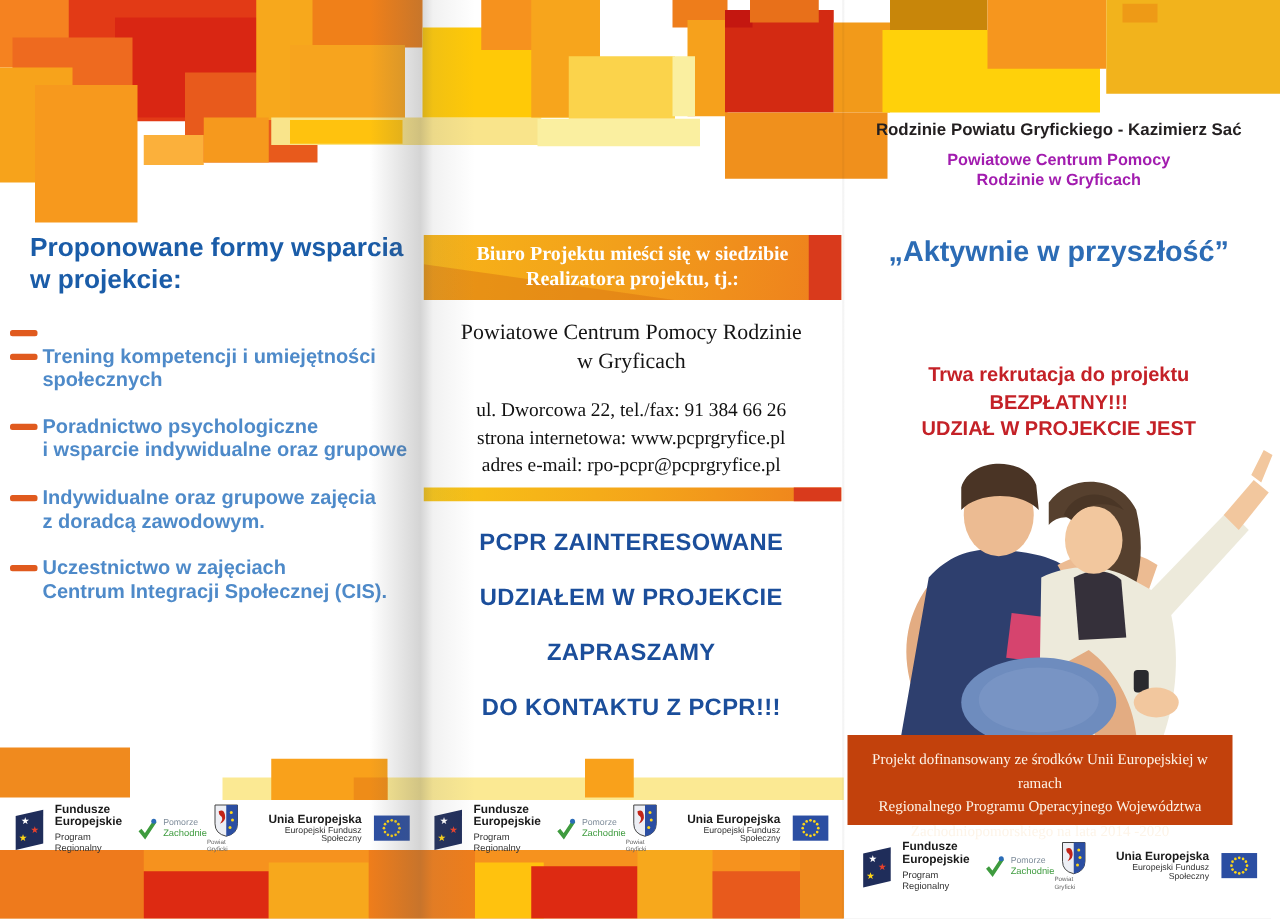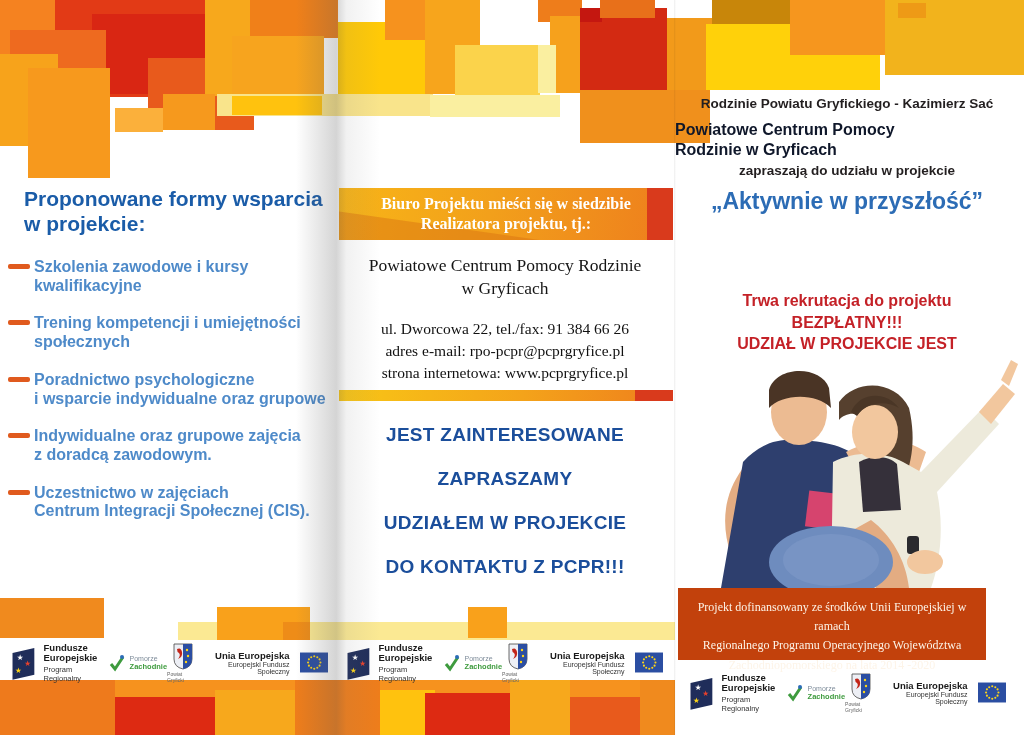--- a/index.html
+++ b/index.html
@@ -41,22 +41,22 @@
   .divider{position:absolute;left:1px;top:390px;width:334px;height:11px;
      background:linear-gradient(95deg,#F8C616 0%,#F4A31A 55%,#EE7E1D 100%);}
   .divider-red{position:absolute;right:0;top:0;width:38px;height:100%;background:#D93A1C;}
   .cta{position:absolute;left:0;top:424px;width:334px;text-align:center;}
   .cta div{margin-bottom:22px;font-size:19px;font-weight:bold;color:#1B4E9B;letter-spacing:0.3px;}
 
   
   .panel-right{position:absolute;left:675px;top:0;width:349px;height:735px;z-index:10;}
   .r-line1{position:absolute;left:0;top:96px;width:344px;text-align:center;
      font-size:13.5px;font-weight:bold;color:#231F20;}
-  .r-line2{position:absolute;left:0;top:120px;width:344px;text-align:left;
-     font-size:16px;font-weight:bold;color:#0f172a;line-height:1.25;}
+  .r-line2{position:absolute;left:0;top:120px;width:344px;text-align:center;
+     font-size:13px;font-weight:bold;color:#a21caf;line-height:1.25;}
   .r-line3{position:absolute;left:0;top:163px;width:344px;text-align:center;
      font-size:13.5px;font-weight:bold;color:#231F20;}
   .r-title{position:absolute;left:0;top:188px;width:344px;text-align:center;
      font-size:23px;font-weight:bold;color:#2C6CB5;}
   .r-desc{position:absolute;left:0;top:232px;width:344px;text-align:center;
      font-size:13.5px;font-weight:bold;color:#1A1A1A;line-height:1.38;}
   .r-desc .n{font-weight:normal;}
   .r-red{position:absolute;left:0;top:290px;width:344px;text-align:center;
      font-size:16px;font-weight:bold;color:#C42127;line-height:1.35;}
   .photo{position:absolute;left:6px;top:350px;width:340px;height:238px;}
@@ -68,21 +68,21 @@
   .logo-band{position:absolute;left:0;top:640px;width:675px;height:40px;background:#ffffff;z-index:9;}
   .logo-slot{position:absolute;z-index:11;height:42px;}
   .slot-left{left:10px;top:642px;width:318px;}
   .slot-mid{left:345px;top:642px;width:318px;}
   .slot-right{left:688px;top:672px;width:318px;}
   .strip{display:flex;align-items:center;justify-content:space-between;width:100%;height:100%;}
   .lg{display:flex;align-items:center;gap:5px;}
   .fe-text1{font-size:9.5px;font-weight:bold;color:#1a1a1a;line-height:1.05;}
   .fe-text2{font-size:7.5px;color:#333;margin-top:2px;}
   .pz-text1{font-size:7px;color:#7E8C9A;line-height:1.1;}
-  .pz-text2{font-size:7.5px;font-weight:bold;color:#3E9B3E;line-height:1.1;}
+  .pz-text2{font-size:7.5px;font-weight:normal;color:#3E9B3E;line-height:1.1;}
   .ue-txt{text-align:right;margin-right:5px;}
   .ue-text1{font-size:9.5px;font-weight:bold;color:#1a1a1a;line-height:1.15;}
   .ue-text2{font-size:7px;color:#333;}
   .crest-wrap{display:flex;flex-direction:column;align-items:center;}
   .crest-cap{font-size:5px;color:#666;margin-top:1px;}
 </style>
 </head>
 <body>
 
 <div class="page">
@@ -136,22 +136,21 @@
       <div class="block" style="left: 570px; top: 697px; width: 70px; height: 38px; background: rgb(232, 90, 28);"></div>
       <div class="block" style="left: 640px; top: 680px; width: 35px; height: 55px; background: rgb(240, 138, 30);"></div>
     </div>
   <div class="fold-shadow"></div>
   <div class="page-seam"></div>
 
   <section class="panel-left">
     <h1 class="left-heading pre">Proponowane formy wsparcia
 w projekcie:</h1>
     <ul class="benefits">
-      <li><span class="dash"></span><span class="pre">Szkolenia zawodowe  i kursy
-kwalifikacyjne</span></li>
+      <li><span class="dash"></span></li>
       <li><span class="dash"></span><span class="pre">Trening kompetencji i umiejętności
 społecznych</span></li>
       <li><span class="dash"></span><span class="pre">Poradnictwo psychologiczne
 i wsparcie indywidualne oraz grupowe</span></li>
       <li><span class="dash"></span><span class="pre">Indywidualne oraz grupowe zajęcia
 z doradcą zawodowym.</span></li>
       <li><span class="dash"></span><span class="pre">Uczestnictwo w zajęciach
 Centrum Integracji Społecznej (CIS).</span></li>
     </ul>
   </section>
@@ -160,39 +159,38 @@
     <div class="banner">
       <div class="banner-shade"></div>
       <div class="banner-red-end"></div>
       <div class="banner-text pre">Biuro Projektu mieści się w siedzibie
 Realizatora projektu, tj.:</div>
     </div>
     <div class="org pre">Powiatowe Centrum Pomocy Rodzinie
 w Gryficach</div>
     <div class="addr">
       <div class="b">ul. Dworcowa 22, tel./fax: 91 384 66 26</div>
+      <div><span>strona internetowa: </span><span class="b">www.pcprgryfice.pl</span></div>
       <div><span>adres e-mail: </span><span class="b">rpo-pcpr@pcprgryfice.pl</span></div>
-      <div><span>strona internetowa: </span><span class="b">www.pcprgryfice.pl</span></div>
     </div>
     <div class="divider">
       <div class="divider-red"></div>
     </div>
     <div class="cta">
-      <div>JEST ZAINTERESOWANE</div>
+      <div>PCPR ZAINTERESOWANE</div>
+      <div>UDZIAŁEM W PROJEKCIE</div>
       <div>ZAPRASZAMY</div>
-      <div>UDZIAŁEM W PROJEKCIE</div>
       <div>DO KONTAKTU Z PCPR!!!</div>
     </div>
   </section>
 
   <section class="panel-right">
     <div class="r-line1">Rodzinie Powiatu Gryfickiego - Kazimierz Sać</div>
     <div class="r-line2 pre">Powiatowe Centrum Pomocy
 Rodzinie w Gryficach</div>
-    <div class="r-line3">zapraszają do udziału w projekcie</div>
     <div class="r-title">„Aktywnie w przyszłość”</div>
     <div class="r-red">
       <div>Trwa rekrutacja do projektu</div>
       <div>BEZPŁATNY!!!</div>
       <div>UDZIAŁ W PROJEKCIE JEST</div>
     </div>
 
     <svg class="photo" viewBox="0 0 340 238">
       <rect x="0" y="0" width="340" height="238" fill="#ffffff"></rect>
       <path d="M62,118 C42,145 40,175 50,205 L80,198 C68,170 72,142 86,124 Z" fill="#E3AC82"></path>

